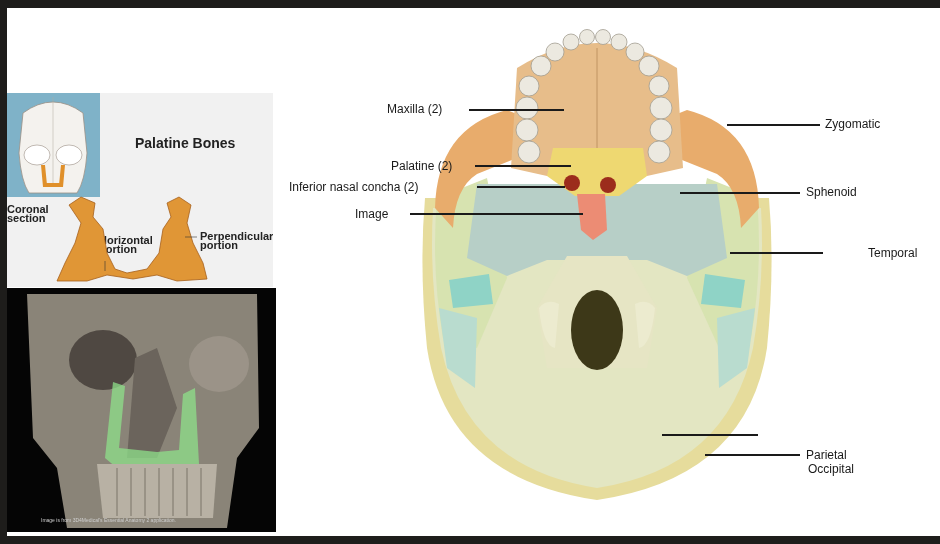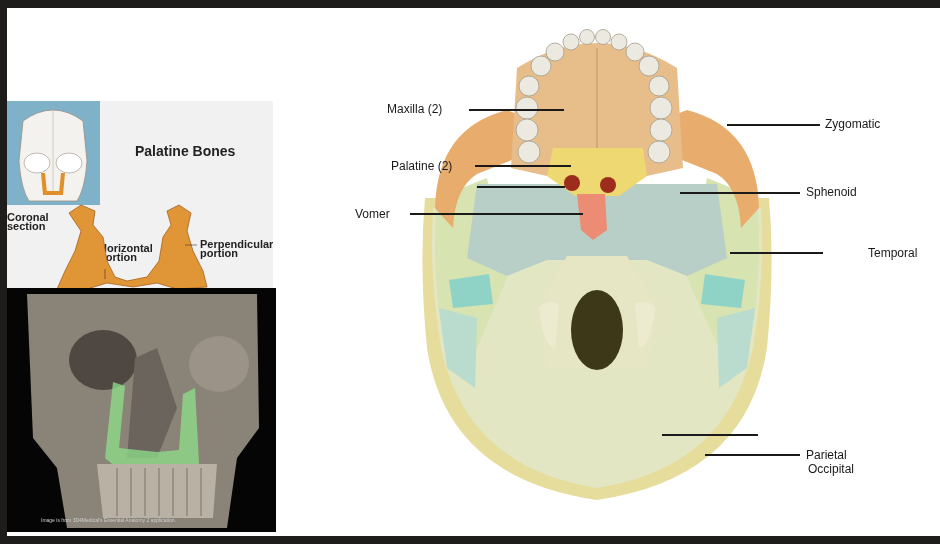--- a/index.html
+++ b/index.html
@@ -1,18 +1,18 @@
 <!DOCTYPE html>
 <html><head>
 <meta charset="utf-8">
 <style>
   html, body { margin:0; padding:0; }
   body { width:940px; height:544px; background:#1e1d1b; position:relative; overflow:hidden; font-family:"Liberation Sans", sans-serif; }
   .slide { position:absolute; left:7px; top:8px; width:933px; height:528px; background:#ffffff; overflow:hidden; }
-  .panel-top { position:absolute; left:0; top:85px; width:266px; height:194px; background:#f1f1f1; overflow:hidden;margin-top:8px; }
+  .panel-top { position:absolute; left:0; top:85px; width:266px; height:194px; background:#f1f1f1; overflow:hidden; }
   .coronal-inset { position:absolute; left:0; top:0; width:93px; height:104px; background:#7fb2c8; }
   .panel-title { position:absolute; left:128px; top:42px; font-weight:bold; font-size:14px; color:#222; white-space:nowrap; }
   .small-label { position:absolute; font-weight:bold; font-size:11px; color:#222; line-height:9px; white-space:pre-line; }
   .panel-bottom { position:absolute; left:0; top:280px; width:269px; height:244px; background:#050505; overflow:hidden; }
   .credit { position:absolute; left:34px; top:229px; font-size:5px; color:#cfcfcf; white-space:nowrap; }
   .label { position:absolute; font-size:12px; color:#1a1a1a; white-space:nowrap; line-height:16px; }
   .leader { position:absolute; height:1.5px; background:#1a1a1a; }
   svg { position:absolute; left:0; top:0; }
 </style>
 </head>
@@ -118,23 +118,24 @@
 
     <path d="M570 186 L598 186 L600 222 L586 232 L574 222 Z" fill="#ec8c74"></path>
   </svg>
 
   <div class="label" style="left:380px;top:93px;">Maxilla (2)</div>
   <div class="leader" style="left:462px;top:101px;width:95px;"></div>
 
   <div class="label" style="left:384px;top:150px;">Palatine (2)</div>
   <div class="leader" style="left:468px;top:157px;width:96px;"></div>
 
+  <div class="label" style="left:282px;top:171px;">Inferior nasal concha (2)</div>
   <div class="leader" style="left:470px;top:178px;width:88px;"></div>
 
-  <div class="label" style="left:348px;top:198px;">Vomer</div>
+  <div class="label" style="left:348px;top:198px;">Image</div>
   <div class="leader" style="left:403px;top:205px;width:173px;"></div>
 
   <div class="label" style="left:818px;top:108px;">Zygomatic</div>
   <div class="leader" style="left:720px;top:116px;width:93px;"></div>
 
   <div class="label" style="left:799px;top:176px;">Sphenoid</div>
   <div class="leader" style="left:673px;top:184px;width:120px;"></div>
 
   <div class="label" style="left:822px;top:237px;margin-left:39px;">Temporal</div>
   <div class="leader" style="left:723px;top:244px;width:93px;"></div>

